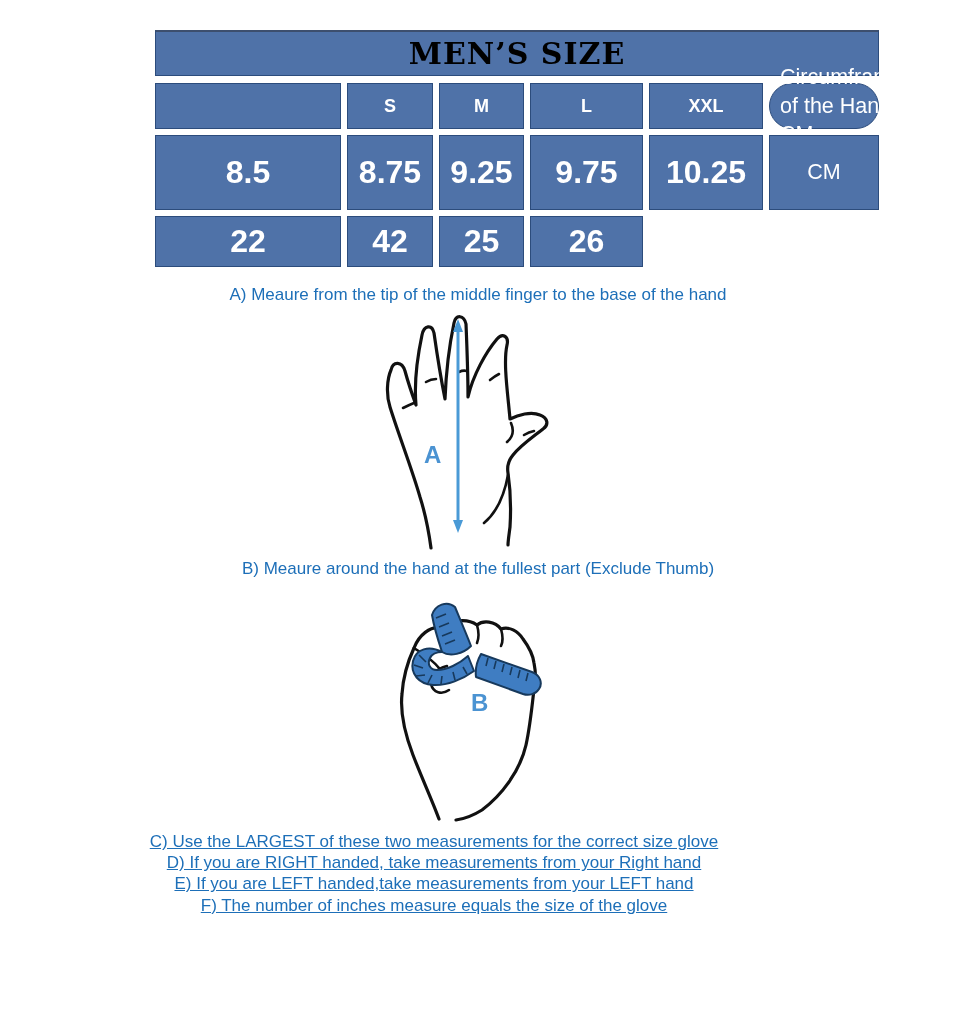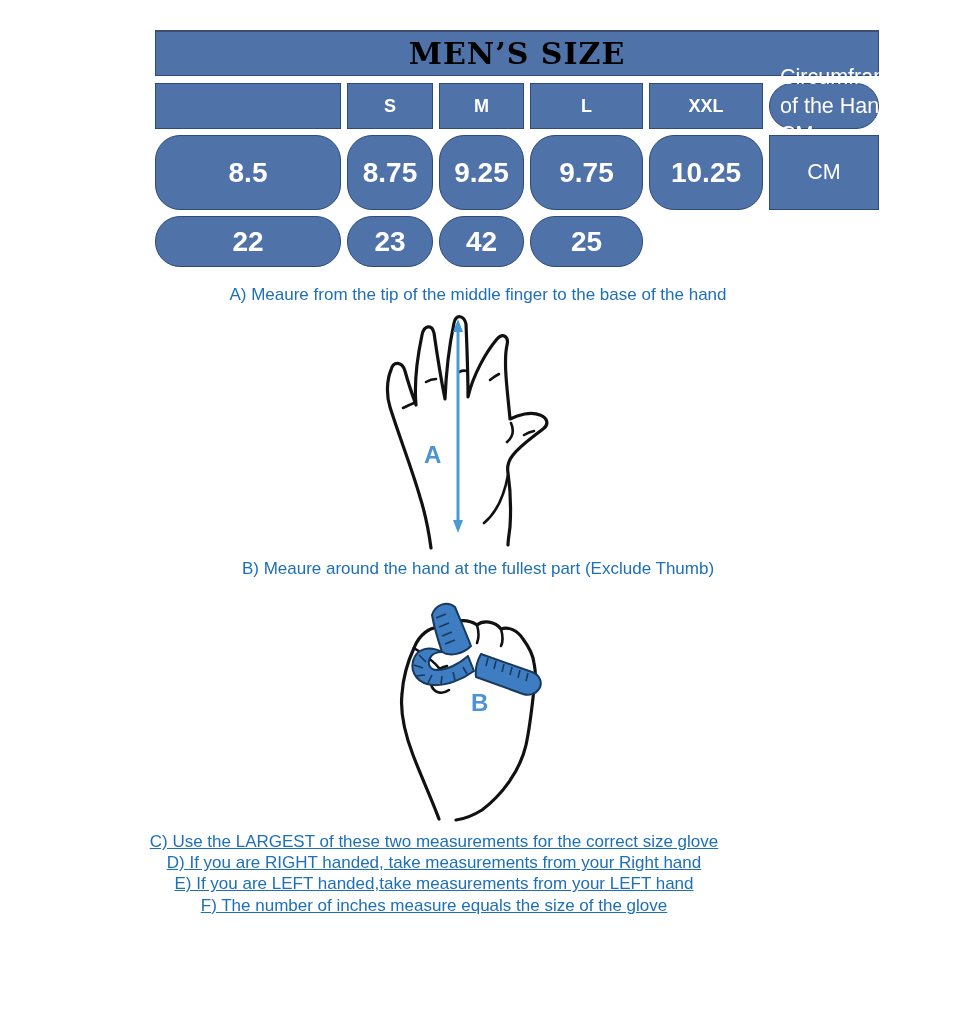--- a/index.html
+++ b/index.html
@@ -20,21 +20,21 @@
     display:grid;
     grid-template-columns:186px 86px 85px 113px 114px 110px;
     grid-template-rows:46px 75px 51px;
     column-gap:6px; row-gap:6px;
   }
   .cell {
     background:#4f72a8; border:1px solid #2c4c7c; color:#ffffff;
     display:flex; align-items:center; justify-content:center;
   }
   .cell.colhead { font-weight:bold; font-size:18px; }
-  .cell.num { font-weight:bold; font-size:28px;border-radius:25px; }
+  .cell.num { font-weight:bold; font-size:32px; }
   .cell.rowlabel {
     justify-content:flex-start; text-align:left;
     font-size:21.5px; line-height:1.32; padding-left:10px; padding-right:4px;border-radius:23px;
   }
   .cell.rowlabel-center { font-size:21.5px; }
 
   
   .caption {
     position:absolute; left:0; width:956px; text-align:center;
     color:#1d6fb8; font-size:17px;
@@ -69,23 +69,23 @@
 
       <div class="cell rowlabel">Circumfrance of the Hand CM</div>
       <div class="cell num">8.5</div>
       <div class="cell num">8.75</div>
       <div class="cell num">9.25</div>
       <div class="cell num">9.75</div>
       <div class="cell num">10.25</div>
 
       <div class="cell rowlabel-center">CM</div>
       <div class="cell num">22</div>
-      <div class="cell num">23</div>
       <div class="cell num">42</div>
       <div class="cell num">25</div>
+      <div class="cell num">26</div>
     </div>
   </div>
 
   <div class="caption caption-a">A) Meaure from the tip of the middle finger to the base of the hand</div>
 
   <svg class="hand-fig" width="230" height="242" viewBox="0 0 230 240">
     <g fill="none" stroke="#111111" stroke-width="3.2" stroke-linecap="round" stroke-linejoin="round">
       <path fill="#ffffff" d="M 75 237
         C 73 222 70 205 64 186
         C 56 158 42 122 34 96

